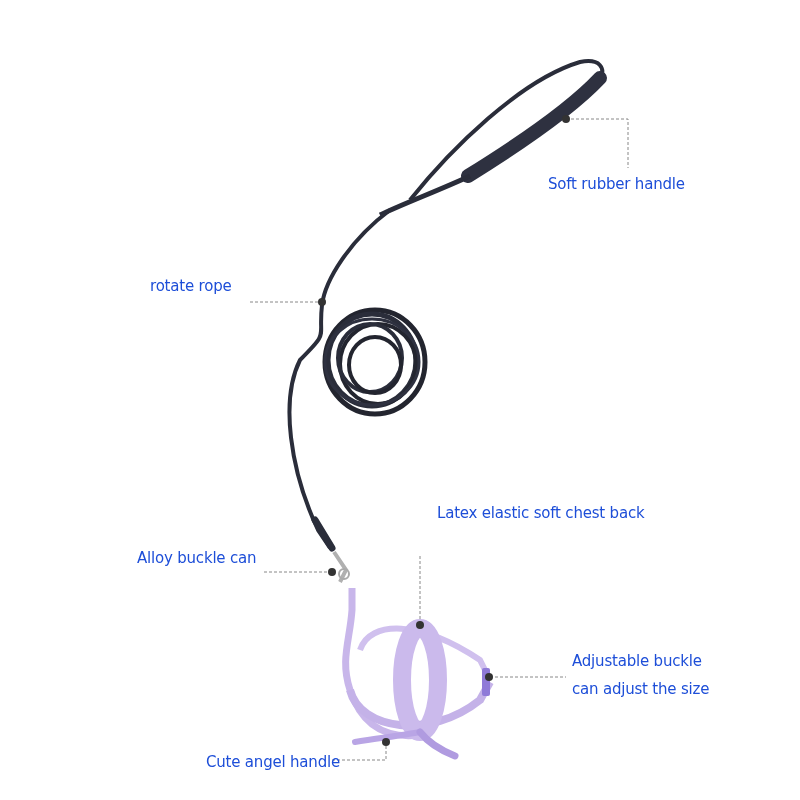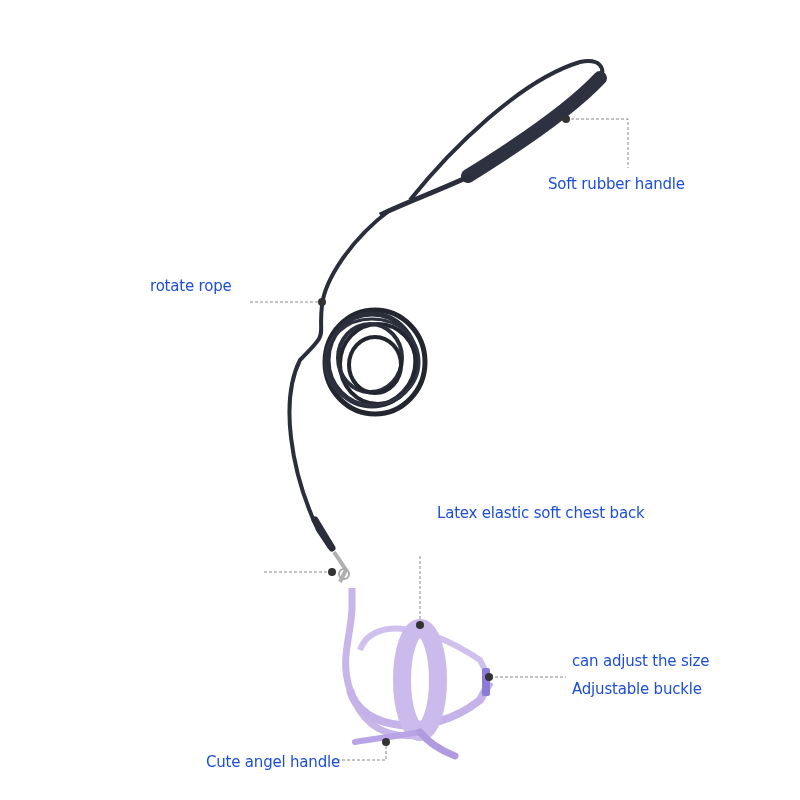--- a/index.html
+++ b/index.html
@@ -68,26 +68,27 @@
 
 <div class="label" style="left:548px; top:170px;">
   <div>Soft rubber handle</div>
 </div>
 
 <div class="label" style="left:150px; top:272px;">
   <div>rotate rope</div>
 </div>
 
 <div class="label" style="left:137px; top:544px;">
+  <div>Alloy buckle can</div>
 </div>
 
 <div class="label" style="left:393px; top:499px;margin-left:44px;">
   <div>Latex elastic soft chest back</div>
 </div>
 
 <div class="label" style="left:572px; top:647px;">
+  <div>Adjustable buckle</div>
   <div>can adjust the size</div>
-  <div>Adjustable buckle</div>
 </div>
 
 <div class="label" style="left:206px; top:748px;">
   <div>Cute angel handle</div>
 </div>
 
 </body></html>

